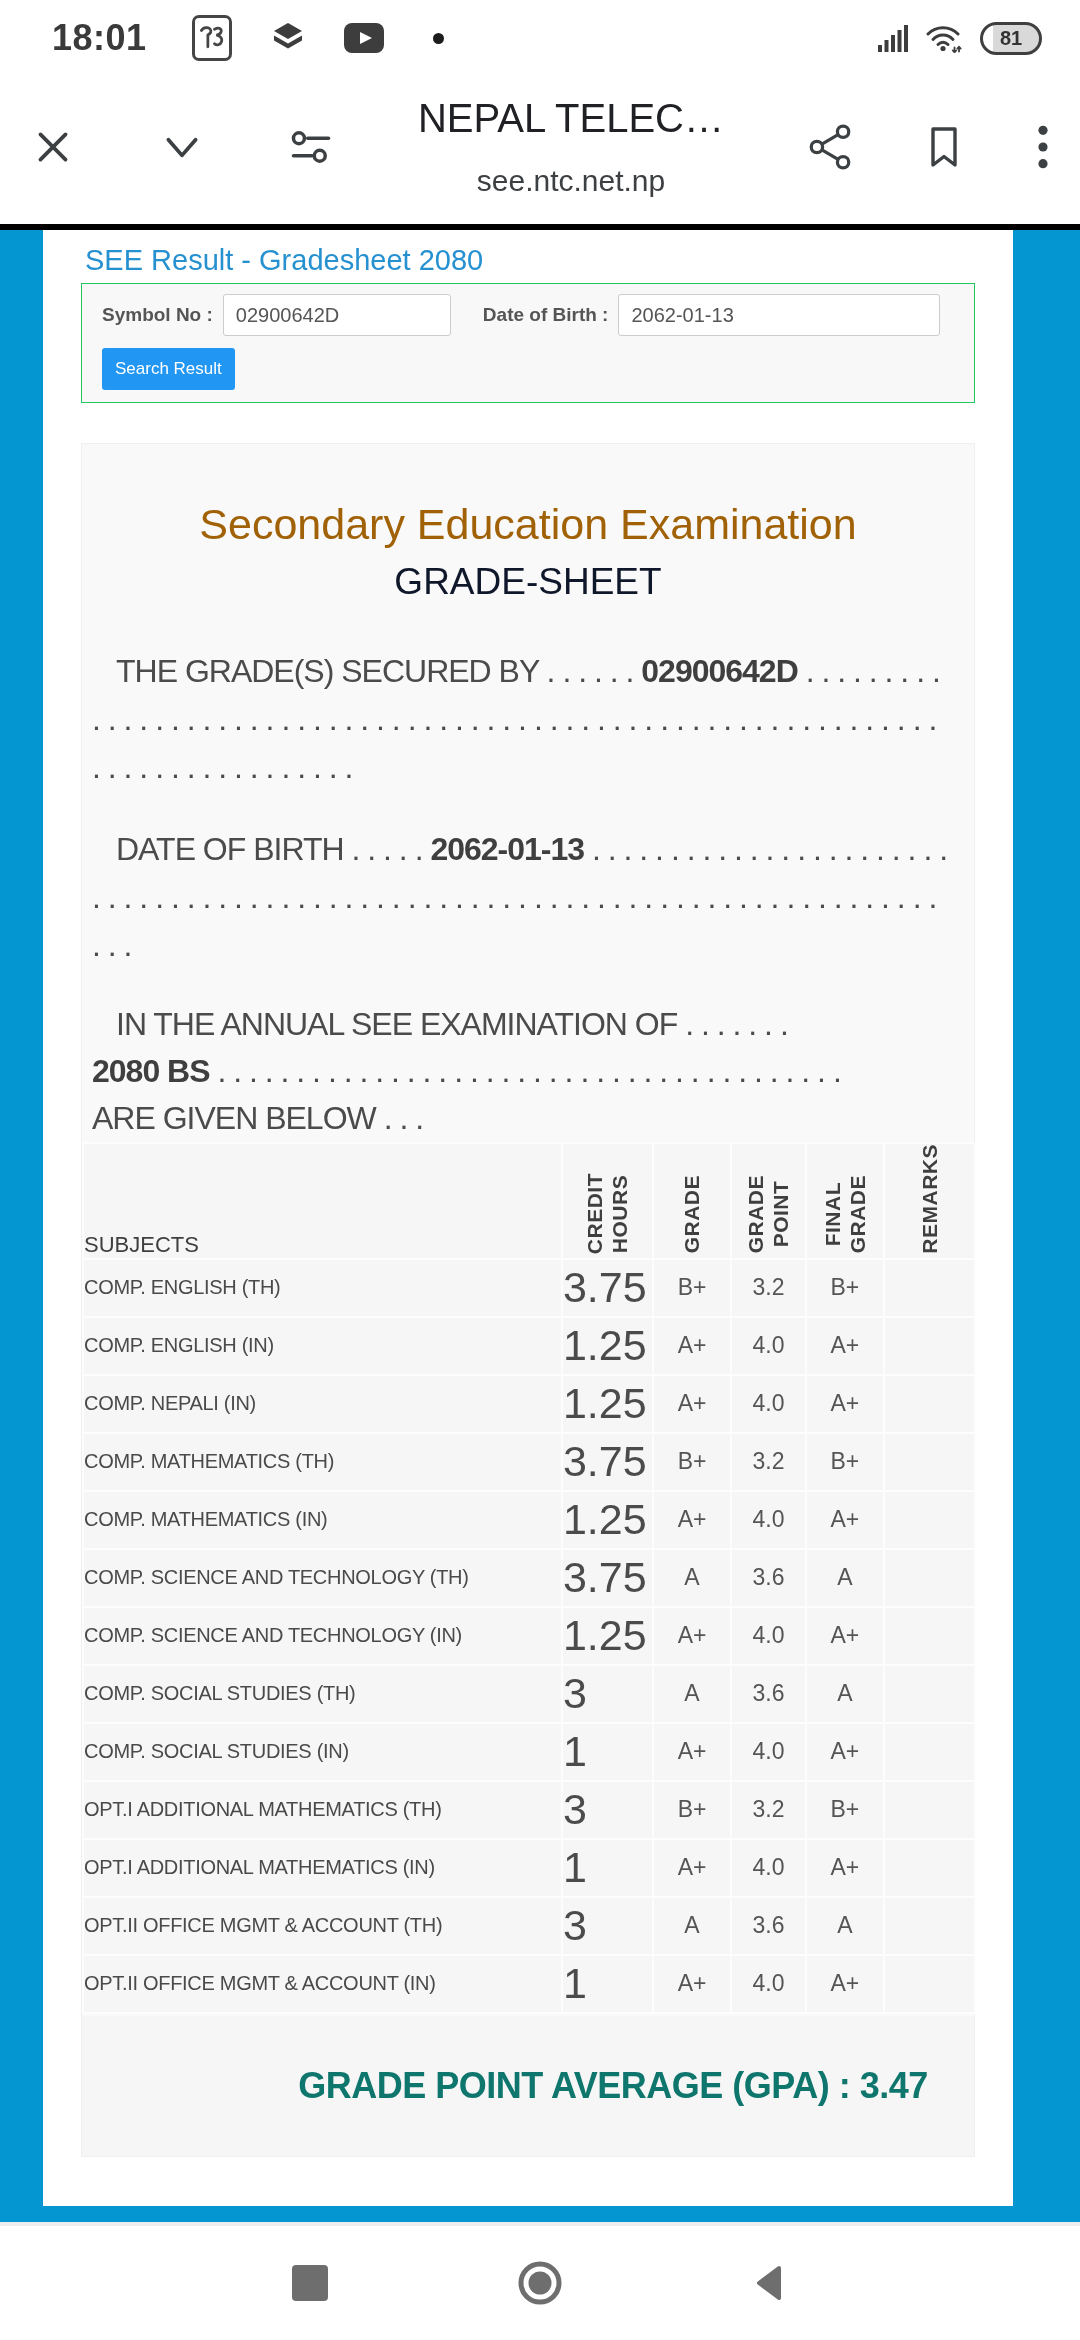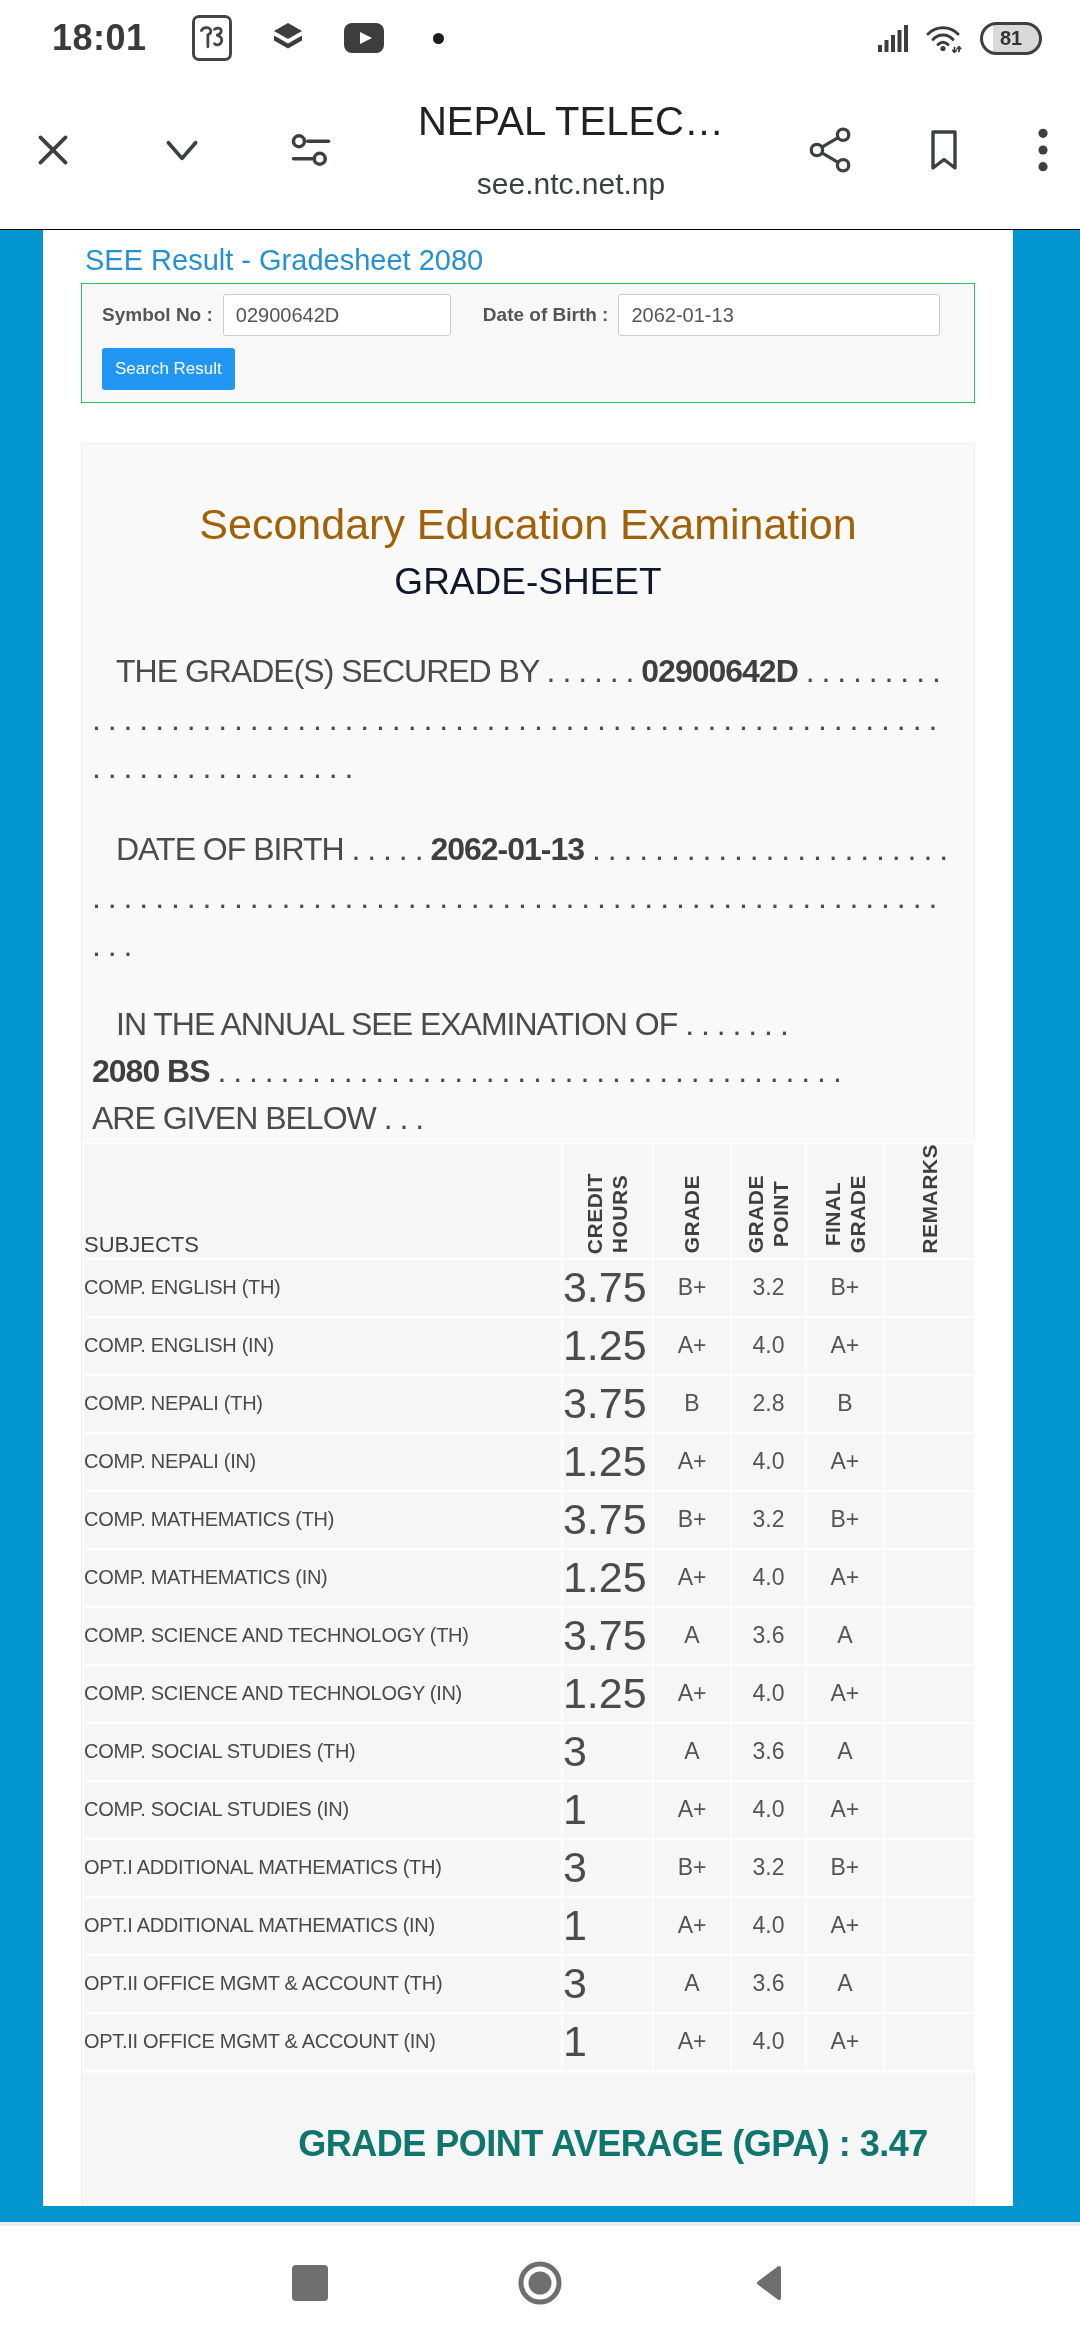--- a/index.html
+++ b/index.html
@@ -16,21 +16,21 @@
     display:flex;align-items:center;justify-content:center;box-sizing:border-box;}
   .sb-dot{width:11px;height:11px;border-radius:50%;background:#1c1c1c;margin-left:10px;}
   .sb-right{margin-left:auto;display:flex;align-items:center;gap:18px;}
   .battery{width:62px;height:33px;border:3px solid #3f3f3f;border-radius:17px;box-sizing:border-box;
     background:linear-gradient(to right,#ffffff 0 18%,#d9d9d9 18% 100%);
     display:flex;align-items:center;justify-content:center;}
   .battery span{font-size:20px;color:#333;font-weight:bold;}
 
   
   .browser-bar{position:absolute;top:70px;left:0;width:1080px;height:160px;background:#fff;
-    border-bottom:1px solid #000000;display:flex;align-items:center;
+    border-bottom:6px solid #000000;display:flex;align-items:center;
     padding:0 30px;box-sizing:border-box;}
   .tb-group{display:flex;align-items:center;gap:82px;}
   .tb-group.right{gap:72px;}
   .tb-title-block{flex:1;min-width:0;text-align:center;padding:0 26px;}
   .tb-title{font-size:40px;color:#202124;white-space:nowrap;overflow:hidden;}
   .tb-url{font-size:30px;color:#3d4043;margin-top:23px;white-space:nowrap;}
 
   
   .webview{position:absolute;top:230px;left:0;width:1080px;height:1992px;background:#0496d0;}
   .page-white{position:absolute;top:0;left:43px;width:970px;height:1976px;background:#ffffff;
@@ -256,28 +256,20 @@
             </tr>
             <tr class="data-row">
               <td class="c-subject">COMP. ENGLISH (IN)</td>
               <td class="c-credit">1.25</td>
               <td class="c-grade">A+</td>
               <td class="c-point">4.0</td>
               <td class="c-final">A+</td>
               <td class="c-remarks"></td>
             </tr>
             <tr class="data-row">
-              <td class="c-subject">COMP. NEPALI (TH)</td>
-              <td class="c-credit">3.75</td>
-              <td class="c-grade">B</td>
-              <td class="c-point">2.8</td>
-              <td class="c-final">B</td>
-              <td class="c-remarks"></td>
-            </tr>
-            <tr class="data-row">
               <td class="c-subject">COMP. NEPALI (IN)</td>
               <td class="c-credit">1.25</td>
               <td class="c-grade">A+</td>
               <td class="c-point">4.0</td>
               <td class="c-final">A+</td>
               <td class="c-remarks"></td>
             </tr>
             <tr class="data-row">
               <td class="c-subject">COMP. MATHEMATICS (TH)</td>
               <td class="c-credit">3.75</td>

